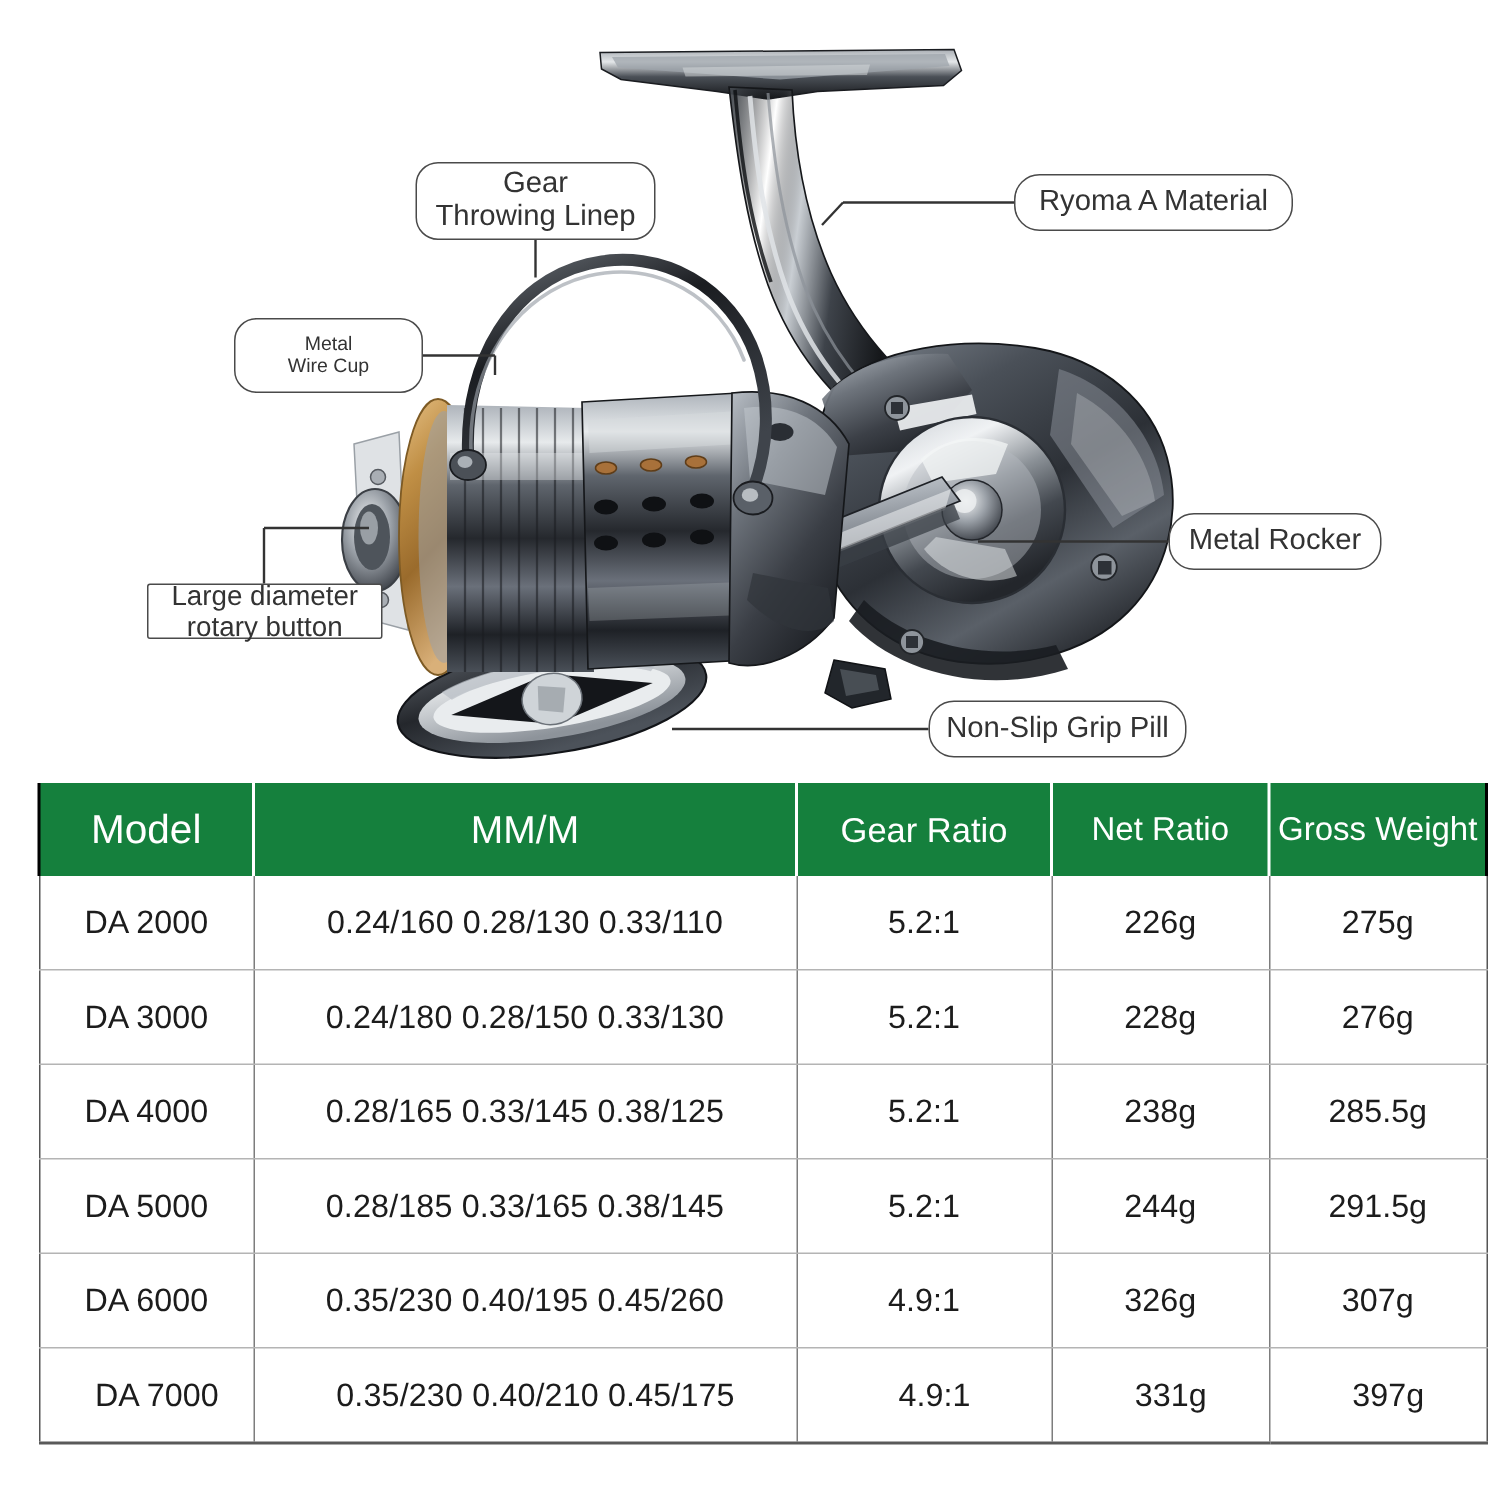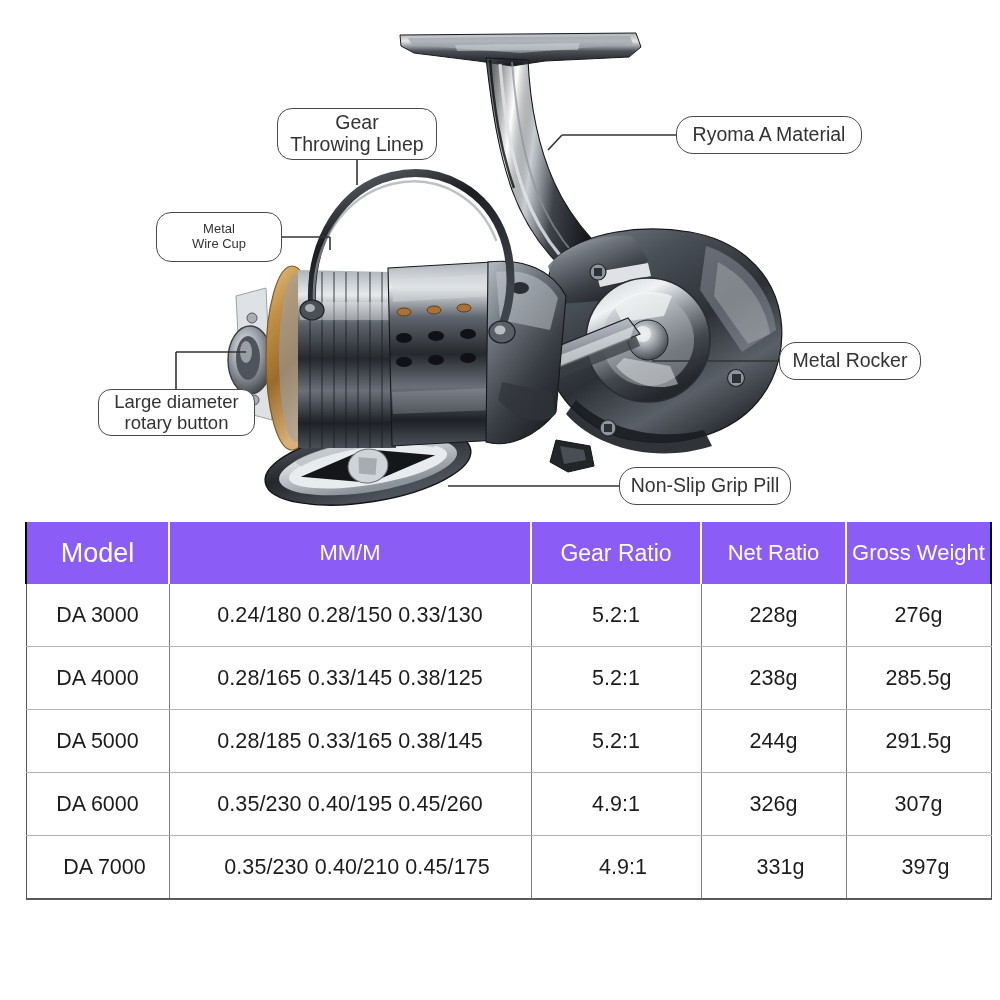--- a/index.html
+++ b/index.html
@@ -67,23 +67,23 @@
     border-radius: 15px;
   }
   .c-metal-wire {
     left: 156px; top: 212px;
     width: 126px; height: 50px;
     font-size: 13px;
     border-radius: 15px;
   }
   .c-large-diam {
     left: 98px; top: 389px;
-    width: 157px; height: 47px;
+    width: 157px; height: 37px;
     font-size: 18.5px;
-    border-radius: 13px;
+    border-radius: 2px;
   }
   .c-ryoma {
     left: 676px; top: 116px;
     width: 186px; height: 38px;
     font-size: 19.5px;
     border-radius: 17px;
   }
   .c-metal-rocker {
     left: 779px; top: 342px;
     width: 142px; height: 38px;
@@ -112,34 +112,34 @@
     top: 522px;
     width: 965px;
   }
   table.spec {
     border-collapse: collapse;
     width: 965px;
     table-layout: fixed;
     font-family: "Liberation Sans", sans-serif;
   }
   table.spec thead th {
-    background: #8b5cf6;
+    background: #15803d;
     color: #ffffff;
     font-weight: normal;
     height: 62px;
     border-right: 2px solid #ffffff;
     border-left: 2px solid #000000;
     text-align: center;
     vertical-align: middle;
     padding: 0 2px;
   }
   table.spec thead th:last-child { border-right: 2px solid #000000; }
 
   th.h-model      { font-size: 27px; }
-  th.h-mmm        { font-size: 22px; }
+  th.h-mmm        { font-size: 26px; }
   th.h-gear       { font-size: 23px; }
   th.h-net        { font-size: 22px; }
   th.h-gross      { font-size: 22px; margin-top: 10px; }
 
   table.spec tbody td {
     height: 62px;
     text-align: center;
     vertical-align: middle;
     color: #1c1c1c;
     font-size: 21.5px;
@@ -449,20 +449,27 @@
         <tr>
           <th class="h-model">Model</th>
           <th class="h-mmm">MM/M</th>
           <th class="h-gear">Gear Ratio</th>
           <th class="h-net">Net Ratio</th>
           <th class="h-gross">Gross Weight</th>
         </tr>
       </thead>
       <tbody>
         <tr>
+          <td class="c-model">DA 2000</td>
+          <td class="c-mmm">0.24/160 0.28/130 0.33/110</td>
+          <td>5.2:1</td>
+          <td>226g</td>
+          <td>275g</td>
+        </tr>
+        <tr>
           <td class="c-model">DA 3000</td>
           <td class="c-mmm">0.24/180 0.28/150 0.33/130</td>
           <td>5.2:1</td>
           <td>228g</td>
           <td>276g</td>
         </tr>
         <tr>
           <td class="c-model">DA 4000</td>
           <td class="c-mmm">0.28/165 0.33/145 0.38/125</td>
           <td>5.2:1</td>

